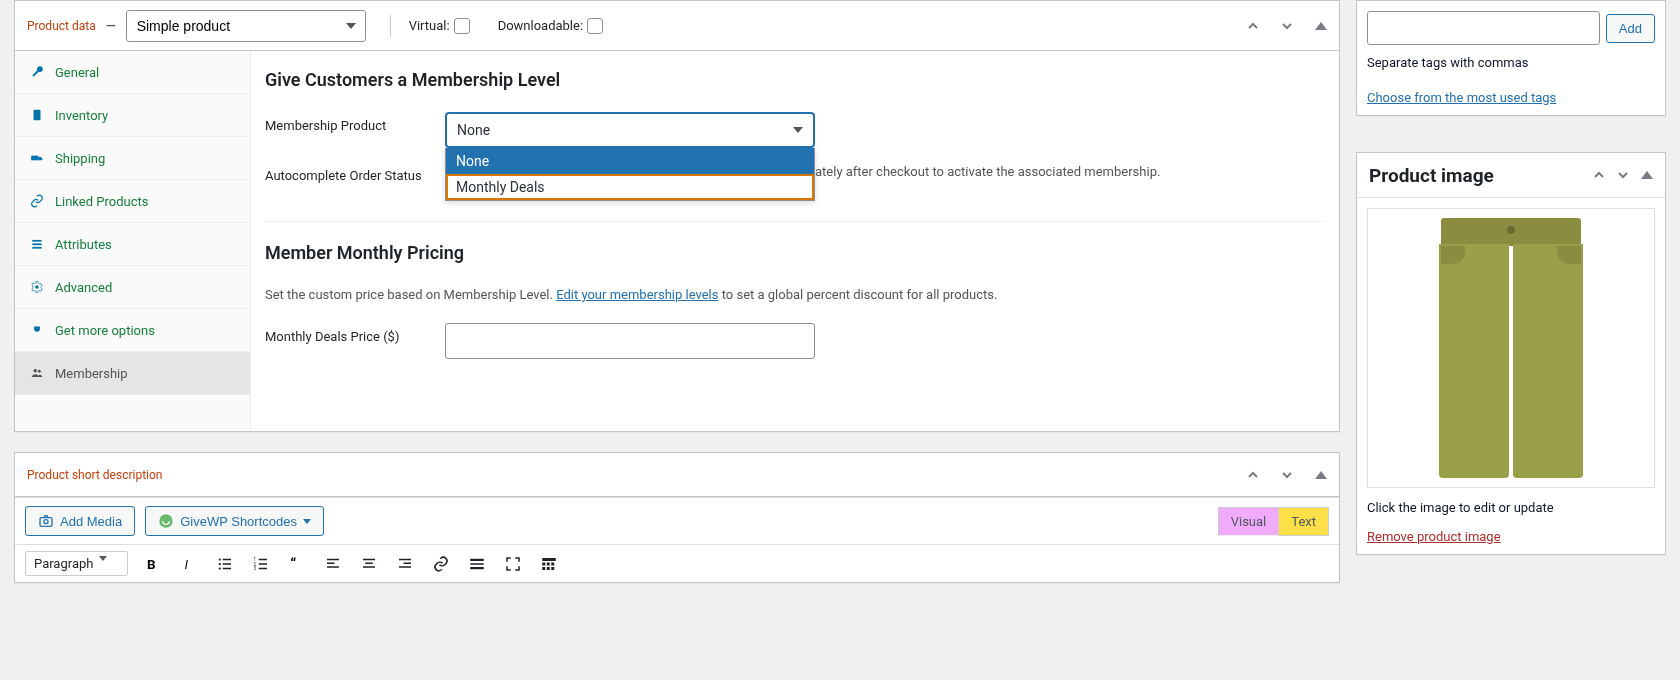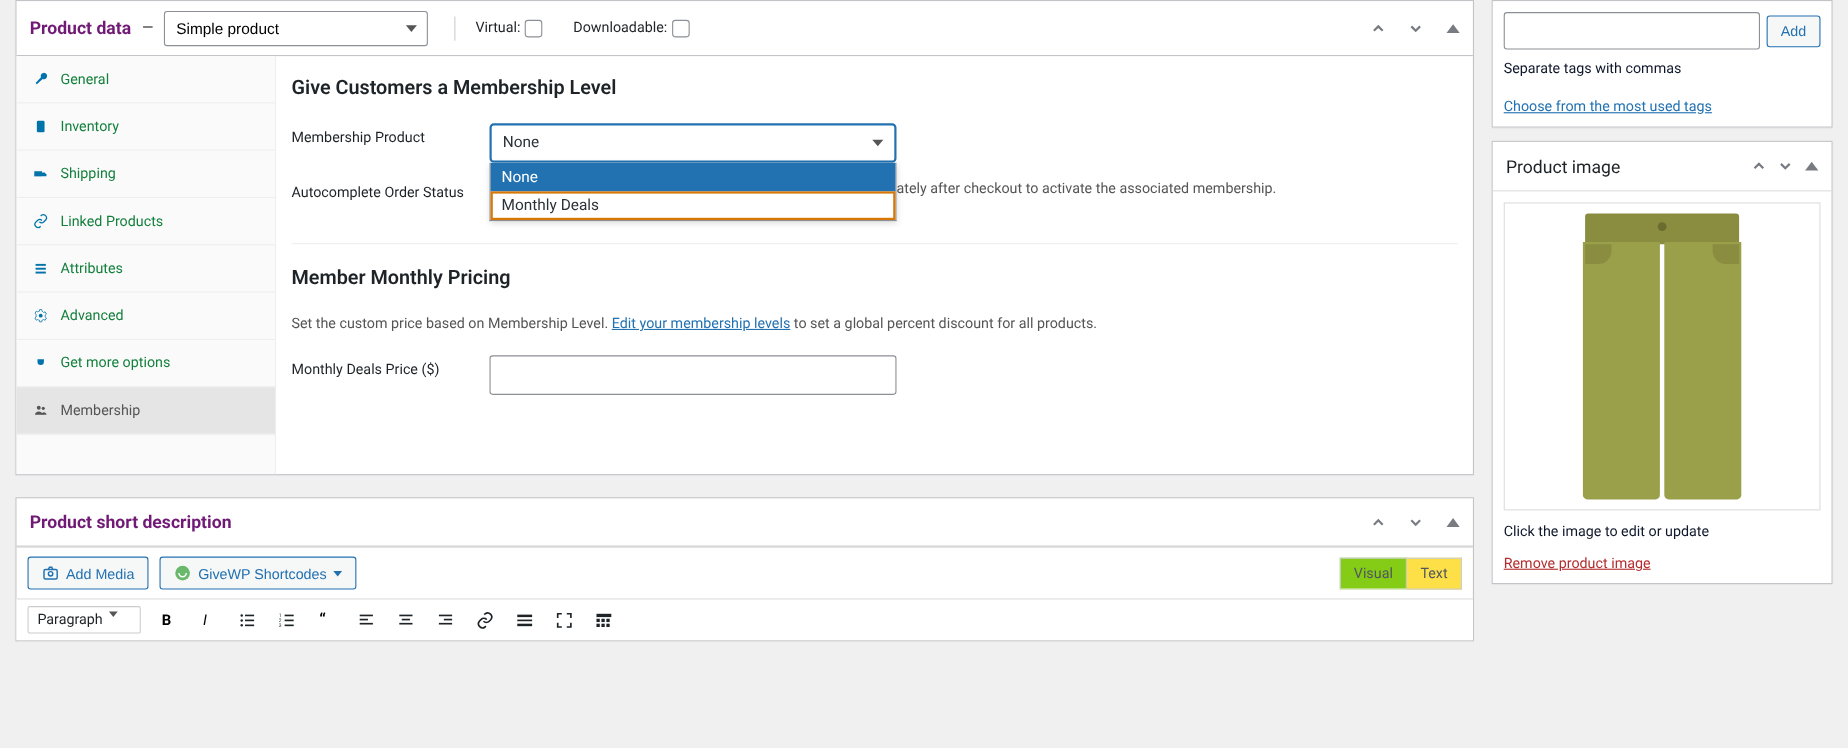--- a/index.html
+++ b/index.html
@@ -26,23 +26,23 @@
   }
   .panel-header {
     display: flex;
     align-items: center;
     padding: 8px 12px;
     border-bottom: 1px solid #c3c4c7;
     gap: 10px;
     min-height: 50px;
   }
   .panel-title {
-    font-size: 16px;
-    font-weight: 700;
-    color: #701a75;
+    font-size: 12px;
+    font-weight: 400;
+    color: #c2410c;
   }
   .dash { color:#555; font-weight:600; }
   .type-select {
     height: 32px;
     border: 1px solid #8c8f94;
     border-radius: 3px;
     padding: 0 28px 0 10px;
     font-size: 14px;
     min-width: 240px;
     appearance: none;
@@ -123,38 +123,38 @@
 
   
   .desc-toolbar { padding: 8px 10px; display:flex; gap:10px; align-items:center; border-top:1px solid #ddd; }
   .btn {
     border:1px solid #2271b1; color:#2271b1; background:#f6f7f7;
     border-radius:3px; padding: 6px 12px; font-size:13px; cursor:pointer;
     display:inline-flex; align-items:center; gap:6px;
   }
   .tabs-right { margin-left:auto; display:flex; }
   .ed-tab { border:1px solid #ccc; padding:6px 12px; font-size:13px; background:#fde047; cursor:pointer; color:#50575e; }
-  .ed-tab.active { background:#84cc16; border-bottom-color:#f0f0f1; }
+  .ed-tab.active { background:#f0abfc; border-bottom-color:#f0f0f1; }
   .ed-tab + .ed-tab { border-left:none; }
   .editor-bar { border-top:1px solid #ddd; padding:6px 10px; display:flex; align-items:center; gap:14px; background:#fff; }
   .para-select { border:1px solid #ccc; border-radius:2px; padding:4px 20px 4px 8px; font-size:13px; position:relative; display:inline-flex; gap:6px; }
   .para-select .arr2 { width:0;height:0;border-left:4px solid transparent;border-right:4px solid transparent;border-top:5px solid #555; }
   .ebtn { width:22px; height:22px; display:inline-flex; align-items:center; justify-content:center; color:#1d2327; cursor:pointer; }
   .ebtn svg { width:18px; height:18px; }
 
   
-  .side-panel { background:#fff; border:1px solid #c3c4c7; box-shadow:0 1px 1px rgba(0,0,0,.04); margin-bottom:12px; }
+  .side-panel { background:#fff; border:1px solid #c3c4c7; box-shadow:0 1px 1px rgba(0,0,0,.04); margin-bottom:36px; }
   .side-body { padding: 10px; }
   .tag-row { display:flex; gap:6px; align-items:center; }
   .tag-input { flex:1; height:34px; border:1px solid #8c8f94; border-radius:3px; padding:0 8px; }
   .add-btn { border:1px solid #2271b1; color:#2271b1; background:#f6f7f7; border-radius:3px; padding:6px 12px; font-size:13px; cursor:pointer; }
   .side-note { font-size:13px; color:#0f172a; margin-top:10px; }
   .side-link { color:#2271b1; text-decoration:underline; cursor:pointer; display:inline-block; margin-top:20px; font-size:13px; }
   .side-header { display:flex; align-items:center; padding:10px 12px; border-bottom:1px solid #ddd; }
-  .side-title { font-size:16px; font-weight:400; flex:1; }
+  .side-title { font-size:19px; font-weight:700; flex:1; }
   .img-thumb {
     border:1px solid #ddd; padding:4px; display:flex; align-items:center; justify-content:center;
     height: 280px; background:#fff; cursor:pointer;
   }
   .pants { width: 160px; height: 260px; position:relative; }
   .pants .waist { position:absolute; top:0; left:10px; right:10px; height:28px; background:#8a8c3f; border-radius:3px 3px 0 0; }
   .pants .btnp { position:absolute; top:8px; left:50%; width:8px; height:8px; background:#6b6d30; border-radius:50%; transform:translateX(-50%); }
   .pants .legL { position:absolute; top:26px; left:8px; width:70px; bottom:0; background:#9aa04a; border-radius:0 0 4px 4px; }
   .pants .legR { position:absolute; top:26px; right:8px; width:70px; bottom:0; background:#9aa04a; border-radius:0 0 4px 4px; }
   .pants .pkL { position:absolute; top:28px; left:10px; width:24px; height:18px; background:#8a8c3f; border-radius:0 0 12px 0; }

